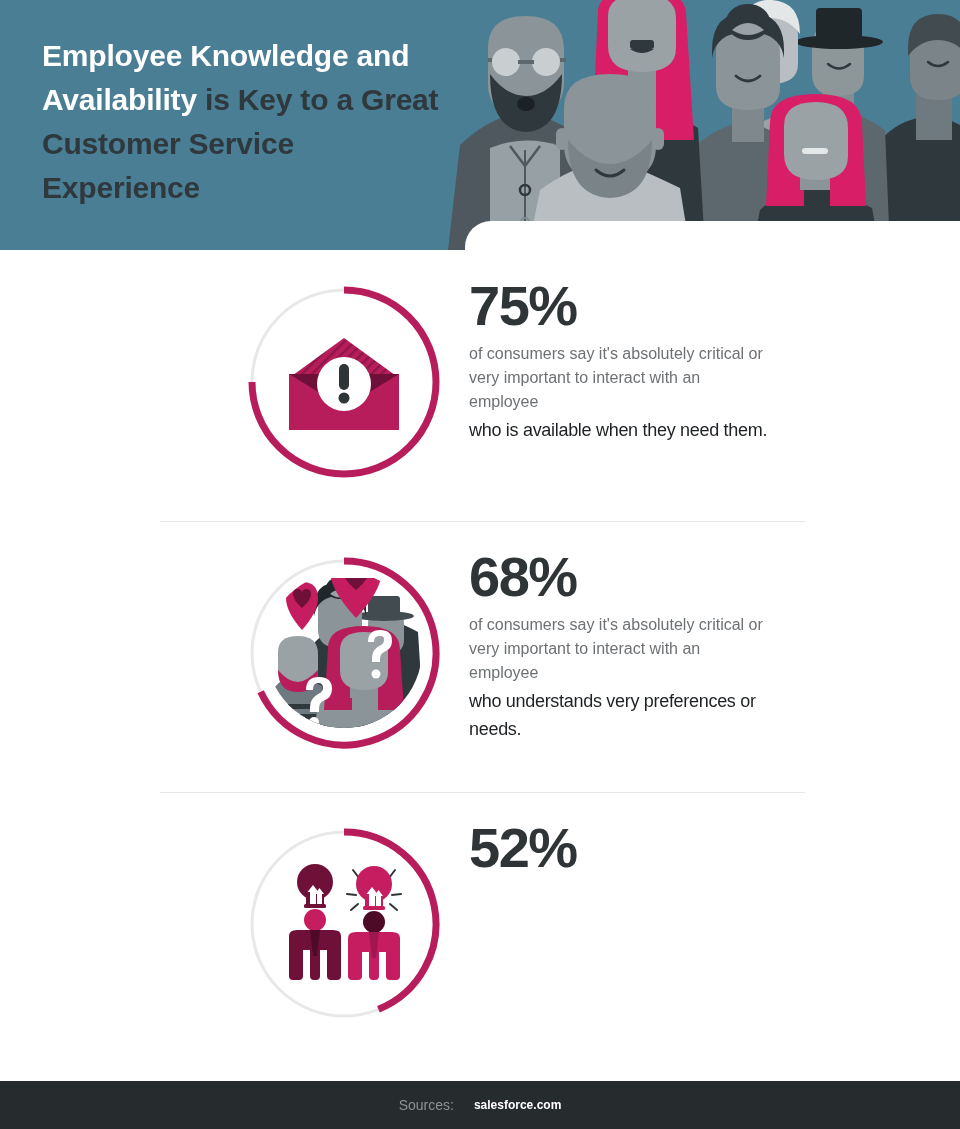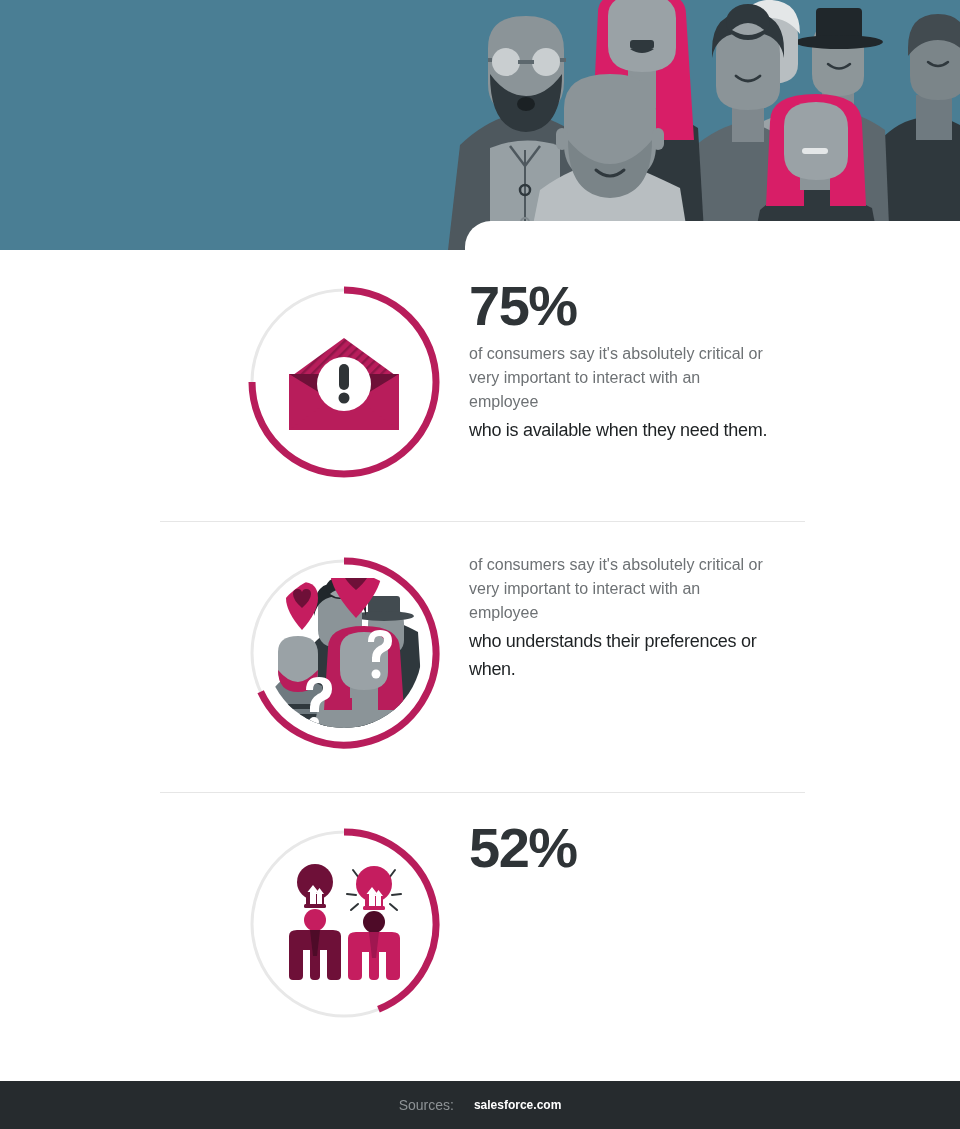--- a/index.html
+++ b/index.html
@@ -259,20 +259,23 @@
             <path d="M400 210 L392 250 L520 250 L512 208 Q464 184 452 184 Q424 188 400 210Z" fill="#2f383d"></path>
             <path d="M410 122 Q410 94 456 94 Q502 94 502 124 L506 206 L470 206 L470 168 L444 168 L444 206 L406 206Z" fill="#d81e67"></path>
             <rect x="440" y="160" width="30" height="30" fill="#8b9498"></rect>
             <path d="M424 126 Q424 102 456 102 Q488 102 488 128 L488 156 Q488 180 456 180 Q424 180 424 154Z" fill="#9aa2a6"></path>
             <rect x="442" y="148" width="26" height="6" rx="3" fill="#e4e7e8"></rect>
           </g>
         </g>
       </svg>
     </div>
 
+    <div class="header-title">
+      <span class="hl">Employee Knowledge and Availability</span><span> is Key to a Great Customer Service Experience</span>
+    </div>
   </div>
 
   <div class="header-cutout"></div>
 
   <div class="stats">
 
     <div class="stat-row">
       <div class="stat-ring-wrap">
         <svg width="200" height="200" viewBox="0 0 200 200">
           <circle cx="100" cy="100" r="92" fill="none" stroke="#e8e8e8" stroke-width="3"></circle>
@@ -367,22 +370,23 @@
               <g>
                 <path d="M66 -8 Q66 -30 92 -30 Q118 -30 118 -8 Q118 12 92 40 Q66 12 66 -8Z" fill="#c51d5f"></path>
                 <path d="M92 12 q-14 -12 -14 -21 q0 -8 8 -8 q4 0 6 4 q2 -4 6 -4 q8 0 8 8 q0 9 -14 21Z" fill="#6e1038"></path>
               </g>
             </g>
           </svg>
         </div>
       </div>
 
       <div class="stat-text">
+        <div class="stat-pct">68%</div>
         <div class="stat-desc">of consumers say it's absolutely critical or very important to interact with an employee</div>
-        <div class="stat-emph">who understands their preferences or when.</div>
+        <div class="stat-emph">who understands very preferences or needs.</div>
       </div>
     </div>
 
     <div class="stat-row">
       <div class="stat-ring-wrap">
         <svg width="200" height="200" viewBox="0 0 200 200">
           <circle cx="100" cy="100" r="92" fill="none" stroke="#e8e8e8" stroke-width="3"></circle>
 
           <path d="M100 8 A92 92 0 0 1 134.45 185.3" fill="none" stroke="#b81d5b" stroke-width="7" stroke-linecap="butt"></path>
         </svg>

